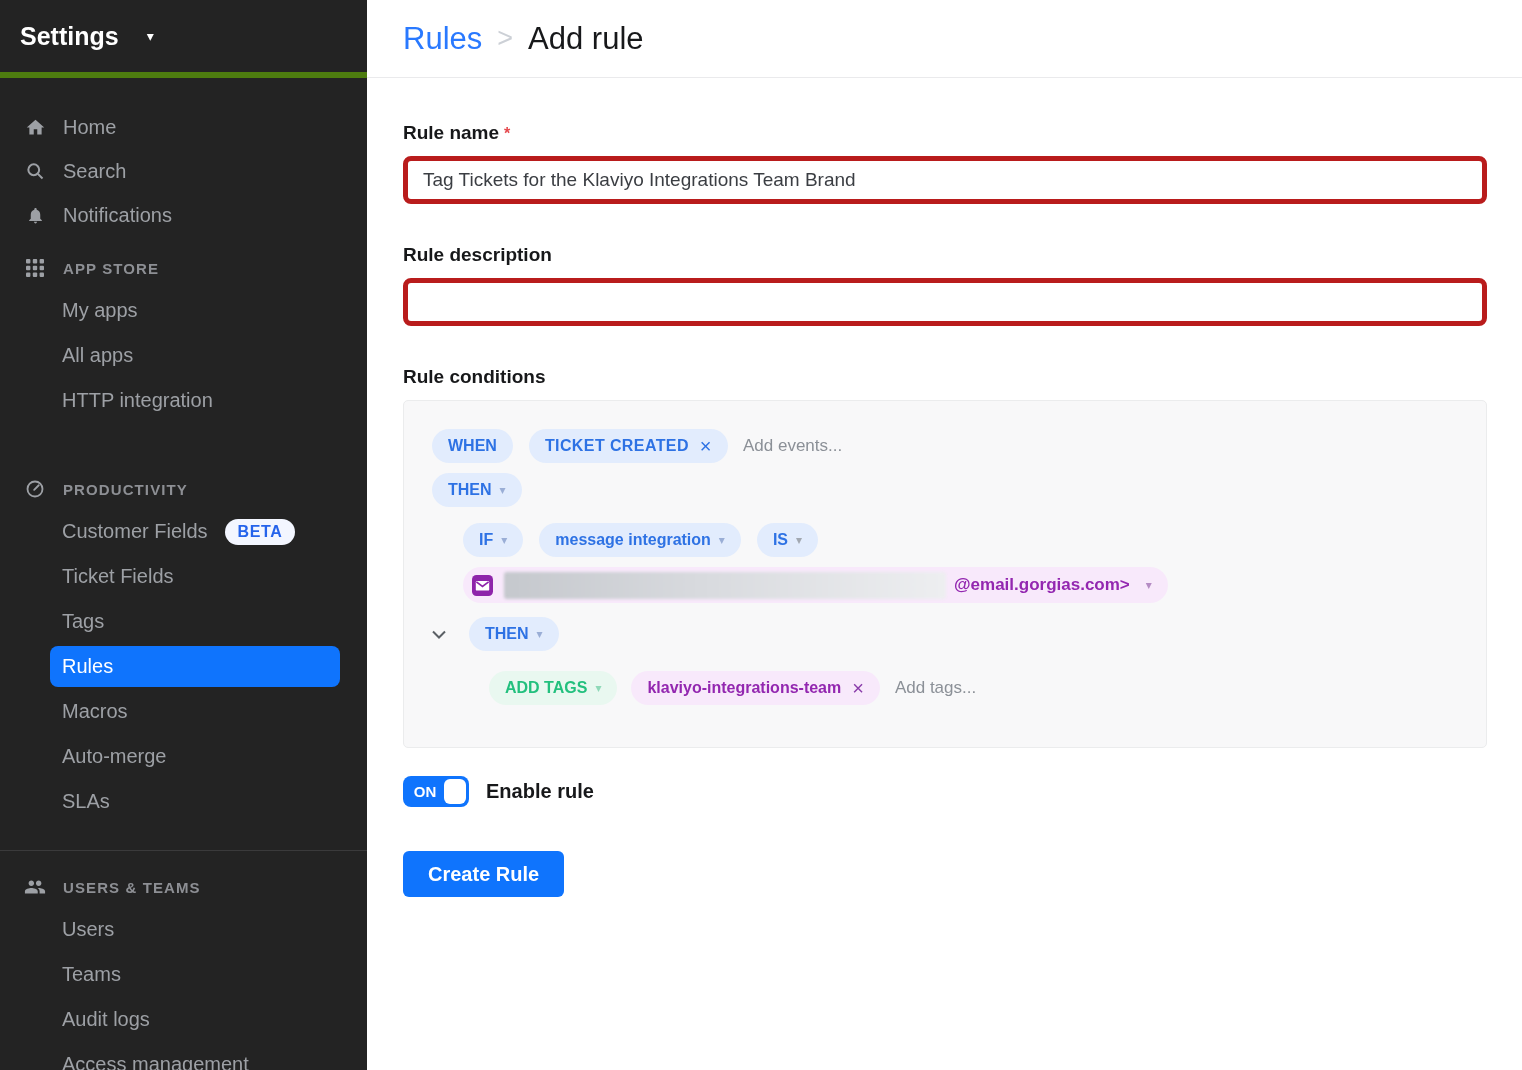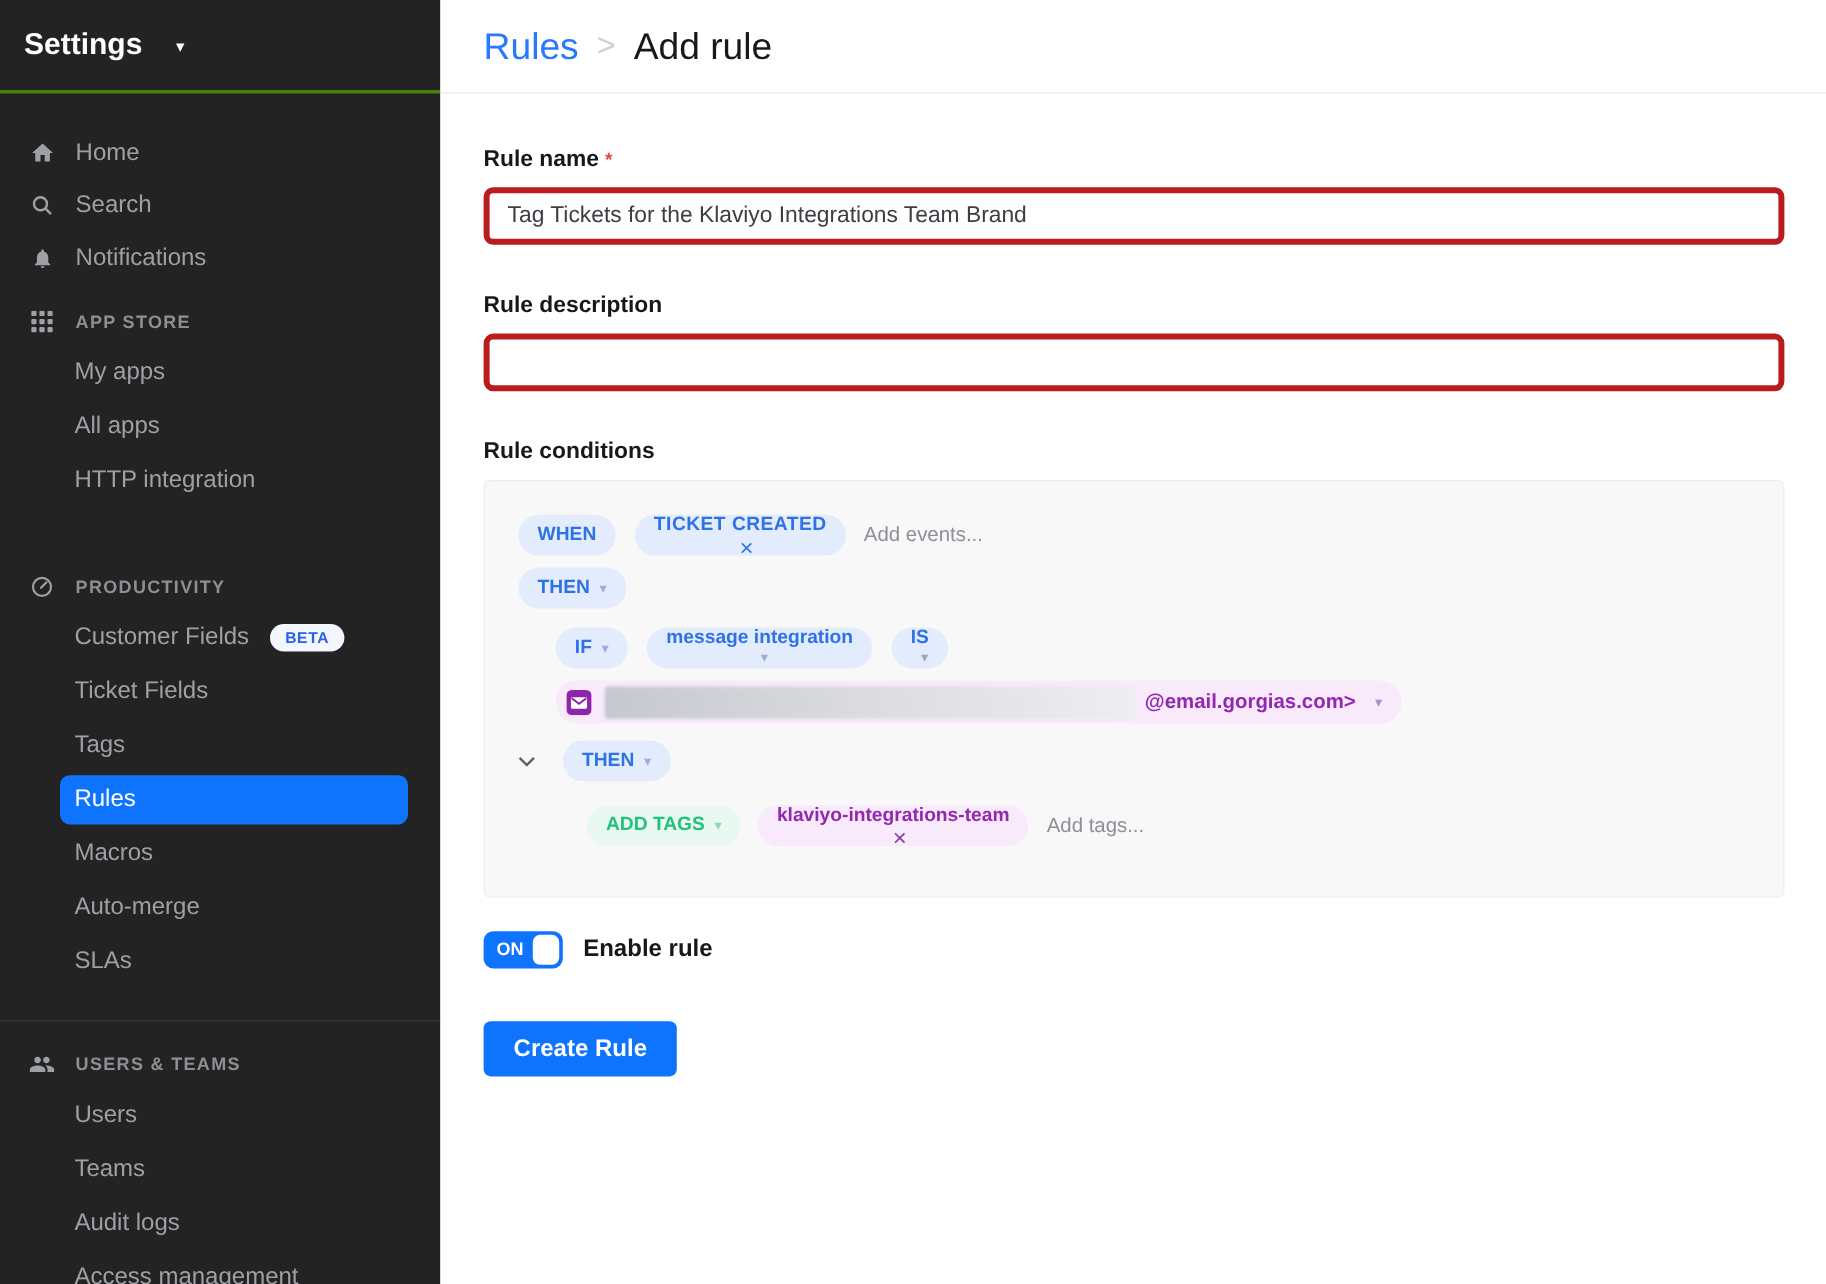--- a/index.html
+++ b/index.html
@@ -10,21 +10,21 @@
     background: #ffffff; position: relative;
   }
 
   
   .sidebar {
     position: absolute; left: 0; top: 0; width: 367px; height: 1070px;
     background: #232323; color: #9da0a5; overflow: hidden;
   }
   .sb-header {
     height: 78px; display: flex; align-items: center;
-    padding-left: 20px; border-bottom: 3px solid #4d7c0f;
+    padding-left: 20px; border-bottom: 6px solid #4d7c0f;
   }
   .sb-title { color: #ffffff; font-size: 25px; font-weight: 700; }
   .sb-title-caret { color: #ffffff; font-size: 14px; margin-left: 28px; }
 
   .sb-nav { padding-top: 38px; }
   .sb-item {
     height: 44px; display: flex; align-items: flex-start;
     padding-left: 24px; font-size: 20px; color: #9da0a5; cursor: pointer;
   }
   .sb-item .ic { width: 22px; height: 22px; margin-right: 17px; display: flex; align-items: center; justify-content: center; }
@@ -38,21 +38,21 @@
     height: 45px; display: flex; align-items: center;
     padding-left: 62px; font-size: 20px; color: #9da0a5; cursor: pointer;
   }
   .sb-sub.selected {
     margin-left: 50px; margin-top: 2px; margin-bottom: 2px;
     padding-left: 12px; width: 290px; height: 41px;
     background: #0f74fd; color: #ffffff; border-radius: 8px;
   }
   .beta-badge {
     margin-left: 17px; background: #f3f6ff; color: #2563eb;
-    font-size: 13px; font-weight: 700; letter-spacing: 0.6px;
+    font-size: 16px; font-weight: 700; letter-spacing: 0.6px;
     padding: 5px 13px; border-radius: 999px; line-height: 1;
   }
   .sb-divider { height: 1px; background: #3a3a3b; margin-top: 26px; }
   .gap-lg { margin-top: 46px; }
   .gap-md { margin-top: 16px; }
   .sb-icons svg { display: block; }
 
   
   .main { position: absolute; left: 367px; top: 0; right: 0; height: 1070px; background: #fff; }
   .main-header {
@@ -82,21 +82,21 @@
   .cond-row { display: flex; align-items: center; }
   .mb10 { margin-bottom: 10px; } .mb16 { margin-bottom: 16px; }
   .mb14 { margin-bottom: 14px; } .mb20 { margin-bottom: 20px; }
   .ind1 { margin-left: 31px; } .ind2 { margin-left: 57px; }
 
   .pill {
     display: inline-flex; align-items: center; height: 34px;
     border-radius: 17px; padding: 0 16px; font-size: 16px; font-weight: 700;
     white-space: nowrap; cursor: pointer;
   }
-  .pill + .pill { margin-left: 16px; flex-direction: column; }
+  .pill + .pill { margin-left: 16px; }
   .pill.blue { background: #e2ecfd; color: #2e72e4; }
   .pill.mint { background: #e9f8f0; color: #23c07e; }
   .pill.tagp { background: #f8e9fb; color: #9327b0; margin-left: 14px; }
   .pill .caret { font-size: 12px; margin-left: 8px; font-weight: 400; }
   .caret-blue { color: #9aaed6; } .caret-gray { color: #a2a8b1; }
   .caret-green { color: #8fd9b8; } .caret-purple { color: #b58cc4; }
   .pill .x-close { margin-left: 11px; font-size: 20px; font-weight: 400; line-height: 1; cursor: pointer; }
   .x-blue { color: #2e72e4; } .x-purple { color: #8a3daa; }
   .spaced { letter-spacing: 0.4px; }
   .ghost-text { color: #8b9097; font-size: 17px; margin-left: 15px; cursor: text; }

